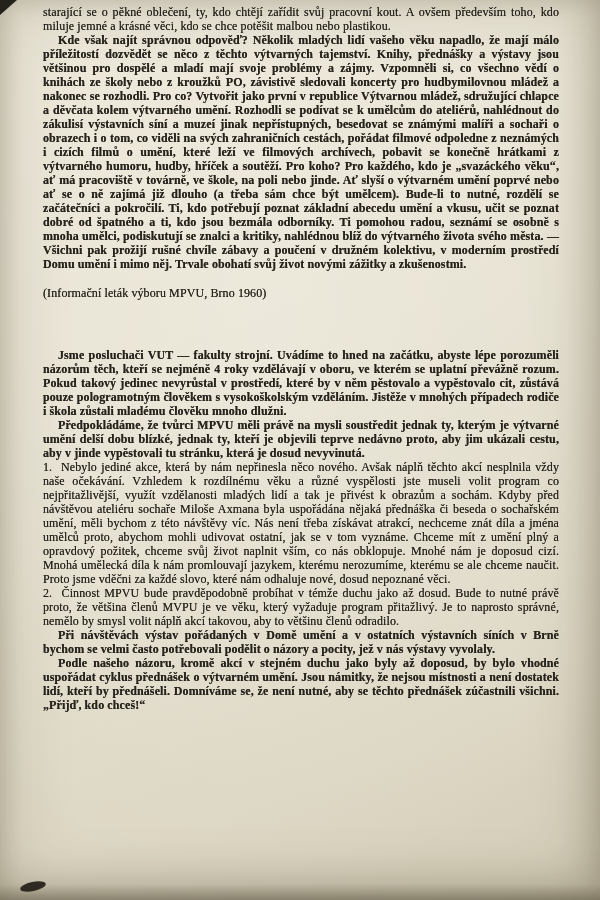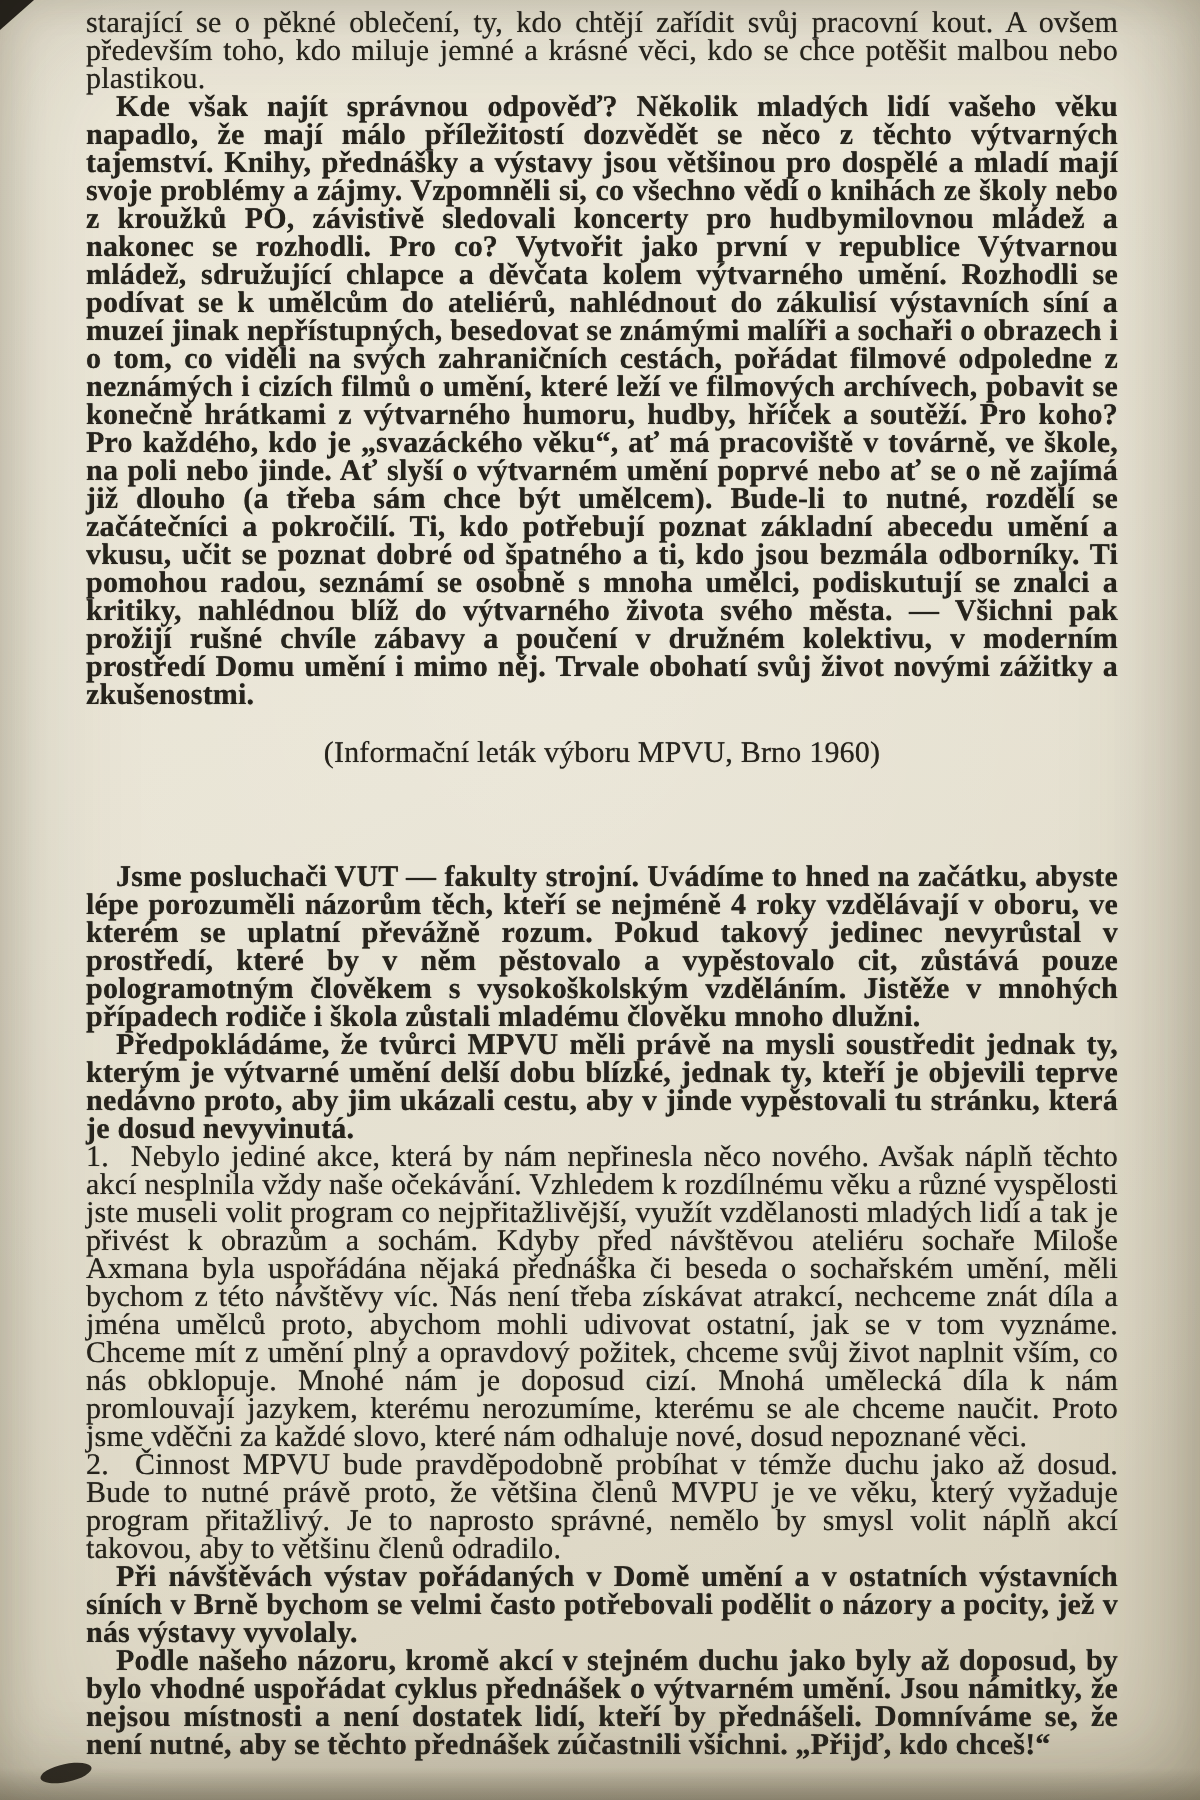--- a/index.html
+++ b/index.html
@@ -54,38 +54,38 @@
     border-radius: 50%;
     transform: rotate(-12deg);
     opacity: 0.85;
   }
   .text-col {
     position: absolute;
     left: 43px;
     right: 41px;
     top: 5px;
     color: var(--ink, #26231c);
-    font-size: 15px;
+    font-size: 12px;
     line-height: 14px;
     text-align: justify;
     letter-spacing: 0.1px;
     text-shadow: 0 0 0.35px rgba(38, 35, 28, 0.75);
     hyphens: auto;
     -webkit-hyphens: auto;
   }
   .section { margin: 0; }
   .section + .section { margin-top: 48px; }
   p.para {
     margin: 0;
     padding: 0;
   }
   p.para.indent { text-indent: 15px; font-weight: bold; }
   p.attribution {
     margin: 15px 0 0 0;
-    text-align: center;
+    text-align: left;
   }
 </style>
 </head>
 <body>
 
 <div class="page">
   <div class="corner-mark"></div>
   <div class="ink-smudge"></div>
   <div class="text-col" id="sections">
       <div class="section">

